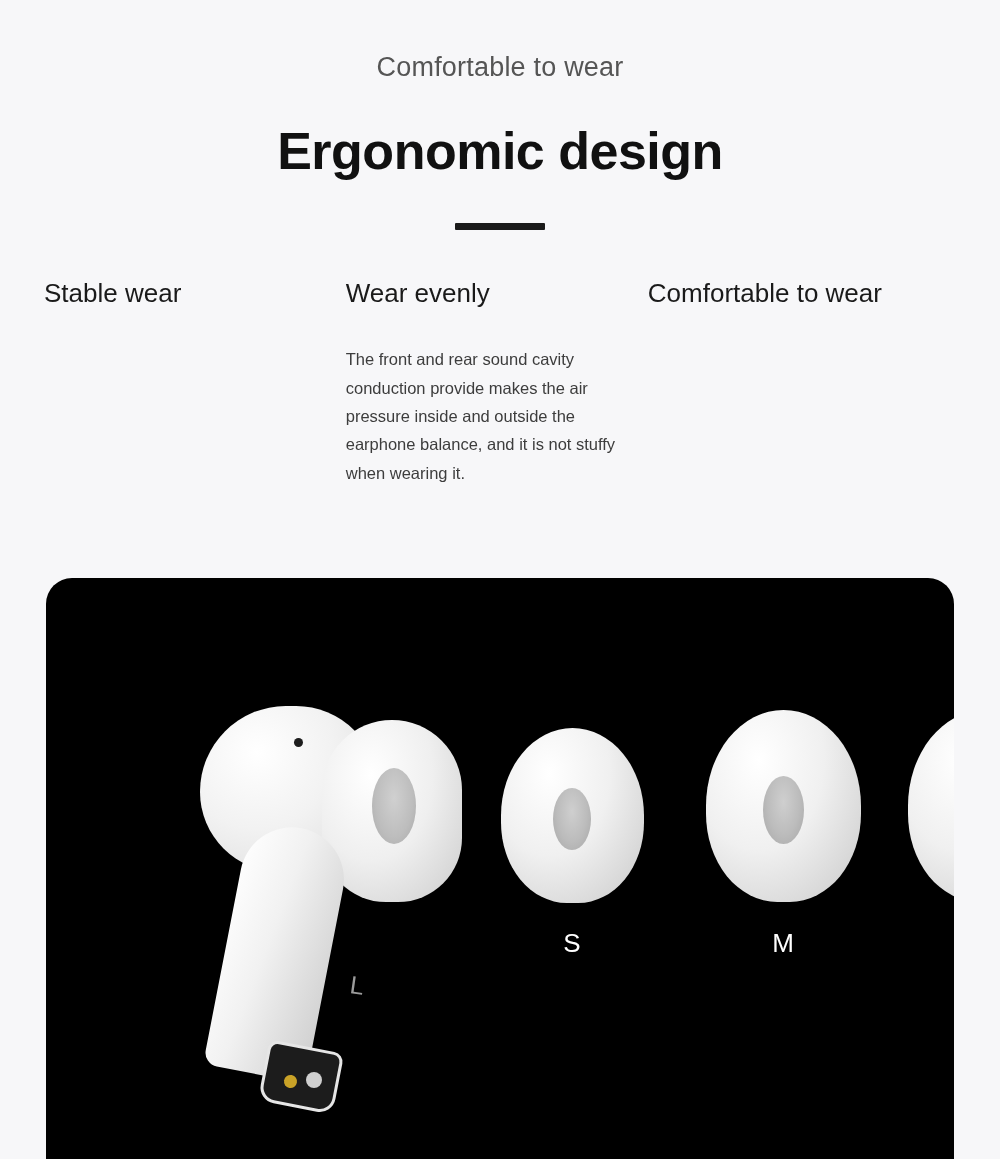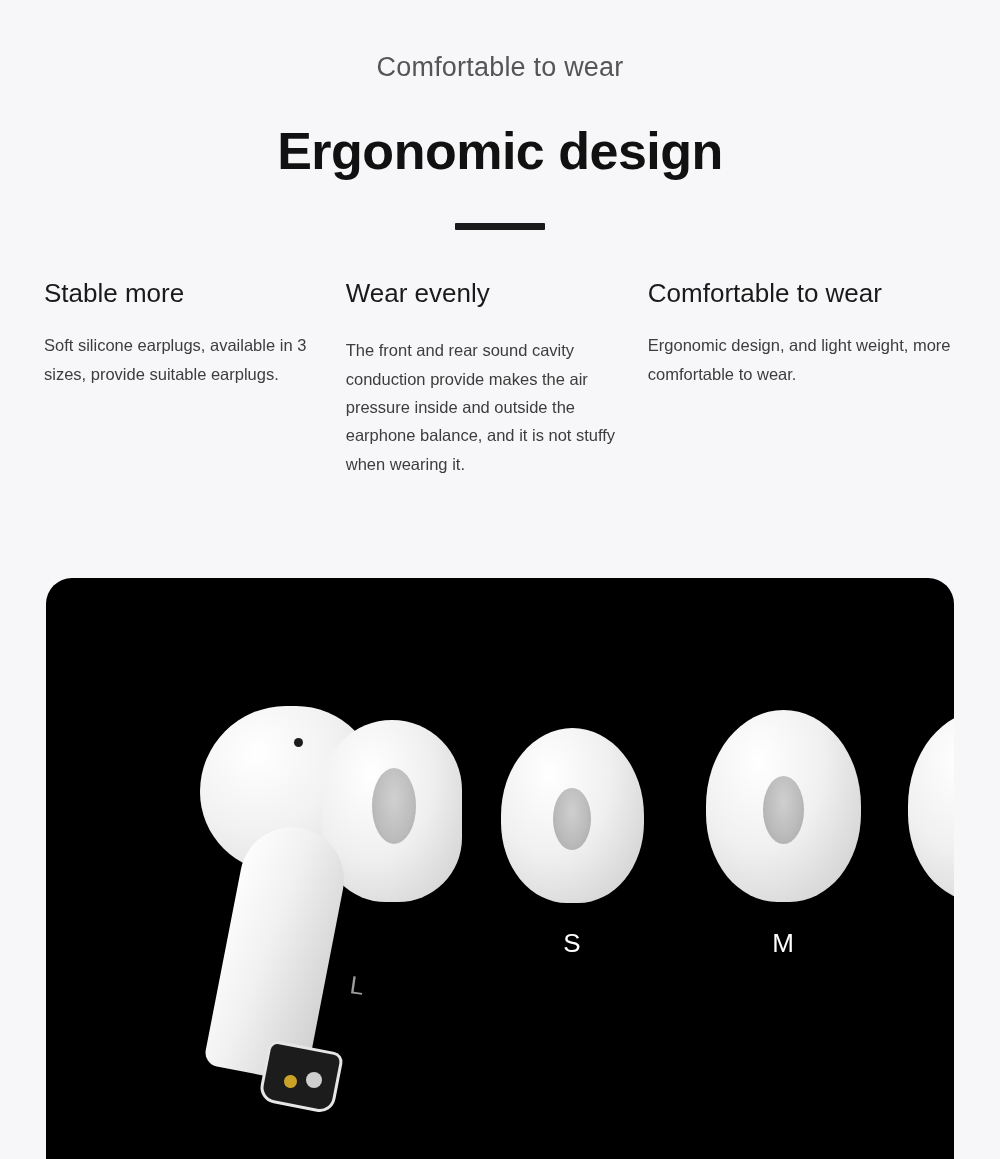--- a/index.html
+++ b/index.html
@@ -63,21 +63,21 @@
   .col-2 { width: 330px; padding-right: 32px; }
   .col-3 { width: 340px; }
 
   .col-title {
     font-size: 26px;
     font-weight: 400;
     color: #1a1a1a;
     margin: 0 0 22px 0;
     line-height: 1.2;
   }
-  .col-2 .col-title { margin-bottom: 27px; }
+  .col-2 .col-title { margin-bottom: 36px; }
 
   .col-body {
     font-size: 16.5px;
     line-height: 1.72;
     color: #3d3d3d;
     font-weight: 400;
   }
 
   
   .photo {
@@ -229,32 +229,30 @@
 
   <div class="eyebrow">Comfortable to wear</div>
 
   <div class="headline">Ergonomic design</div>
 
   <div class="rule"></div>
 
   <div class="columns">
 
     <div class="col col-1">
-      <h3 class="col-title">Stable more</h3>
-      <p class="col-body">Soft silicone earplugs, available in 3 sizes, provide suitable earplugs.</p>
+      <h3 class="col-title">Stable wear</h3>
     </div>
 
     <div class="col col-2">
       <h3 class="col-title">Wear evenly</h3>
       <p class="col-body">The front and rear sound cavity conduction provide makes the air pressure inside and outside the earphone balance, and it is not stuffy when wearing it.</p>
     </div>
 
     <div class="col col-3">
       <h3 class="col-title">Comfortable to wear</h3>
-      <p class="col-body">Ergonomic design, and light weight, more comfortable to wear.</p>
     </div>
 
   </div>
 
   <div class="photo">
 
     <div class="bud">
       <div class="bud-head"></div>
       <div class="bud-ear"></div>
       <div class="bud-ear-hole"></div>

